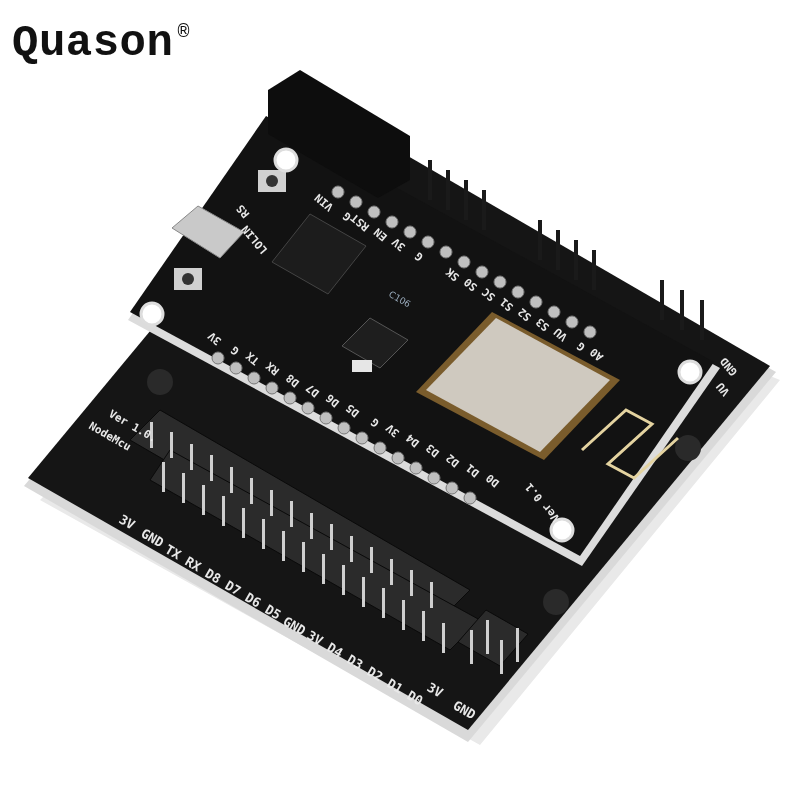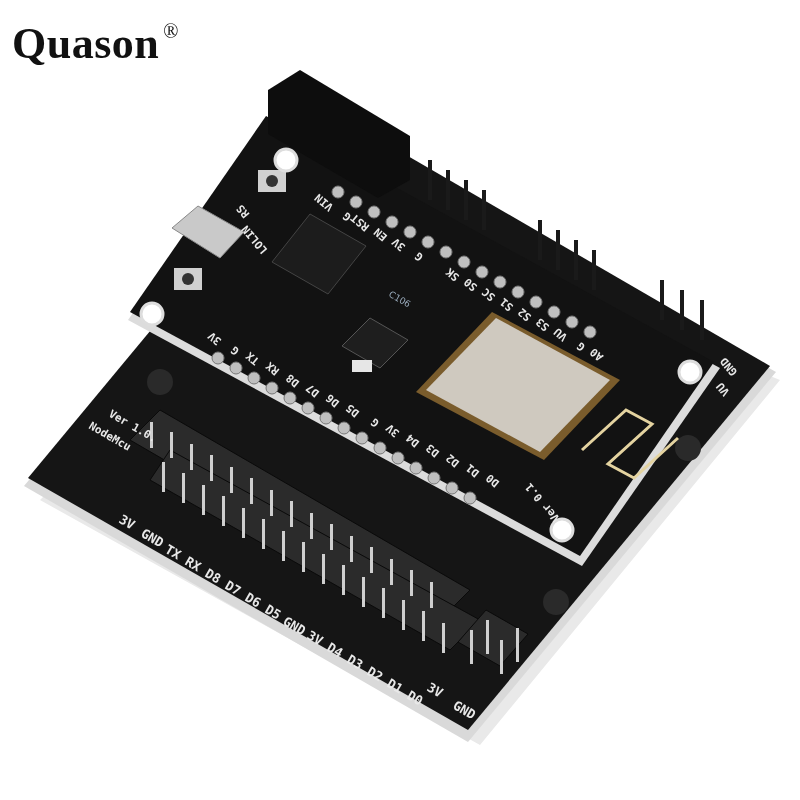--- a/index.html
+++ b/index.html
@@ -1,17 +1,17 @@
 <!DOCTYPE html>
 <html><head>
 <meta charset="utf-8">
 <style>
   html,body{margin:0;padding:0;}
   body{width:800px;height:800px;background:#ffffff;position:relative;overflow:hidden;font-family:"Liberation Sans",sans-serif;}
-  .brand{position:absolute;left:12px;top:18px;font-family:Liberation Serif, serif;font-weight:bold;font-size:44px;color:#111;letter-spacing:0.5px;}
+  .brand{position:absolute;left:12px;top:18px;font-family:Liberation Mono, monospace;font-weight:bold;font-size:44px;color:#111;letter-spacing:0.5px;}
   .brand sup{font-size:20px;font-weight:normal;vertical-align:top;position:relative;top:2px;margin-left:4px;}
   .scene{position:absolute;left:0;top:0;width:800px;height:800px;}
   .silk{fill:#e8e8e8;font-family:"DejaVu Sans Mono",monospace;font-size:13px;font-weight:bold;}
   .silk-sm{fill:#e8e8e8;font-family:"DejaVu Sans Mono",monospace;font-size:11px;font-weight:bold;}
 </style>
 </head>
 <body>
 
 <div class="brand"><span>Quason</span><sup>®</sup></div>
 

